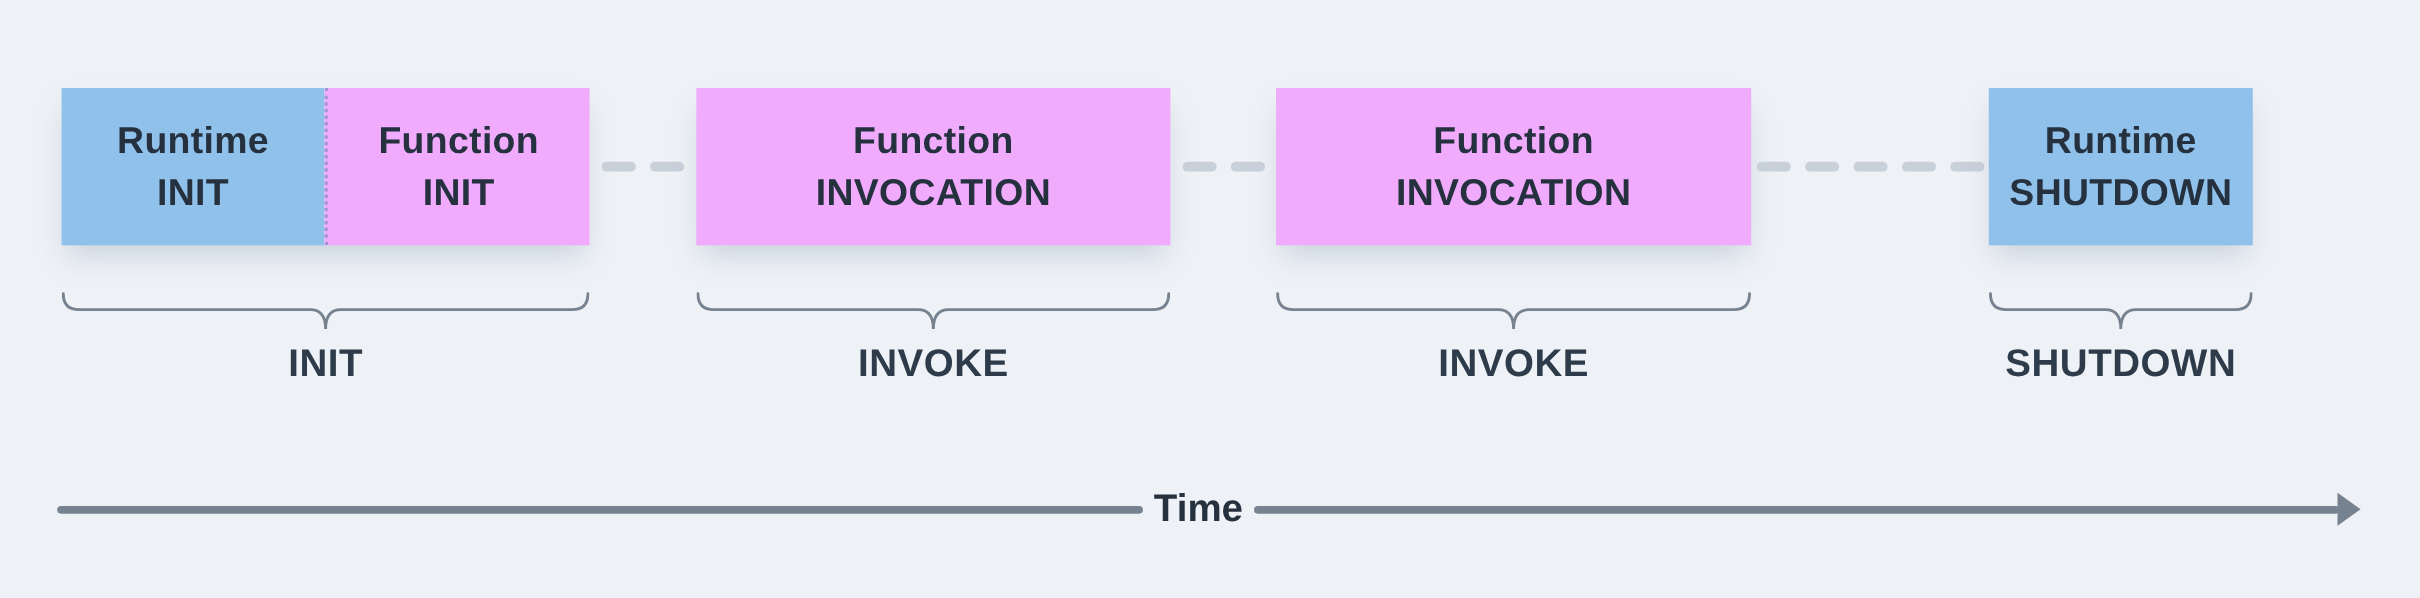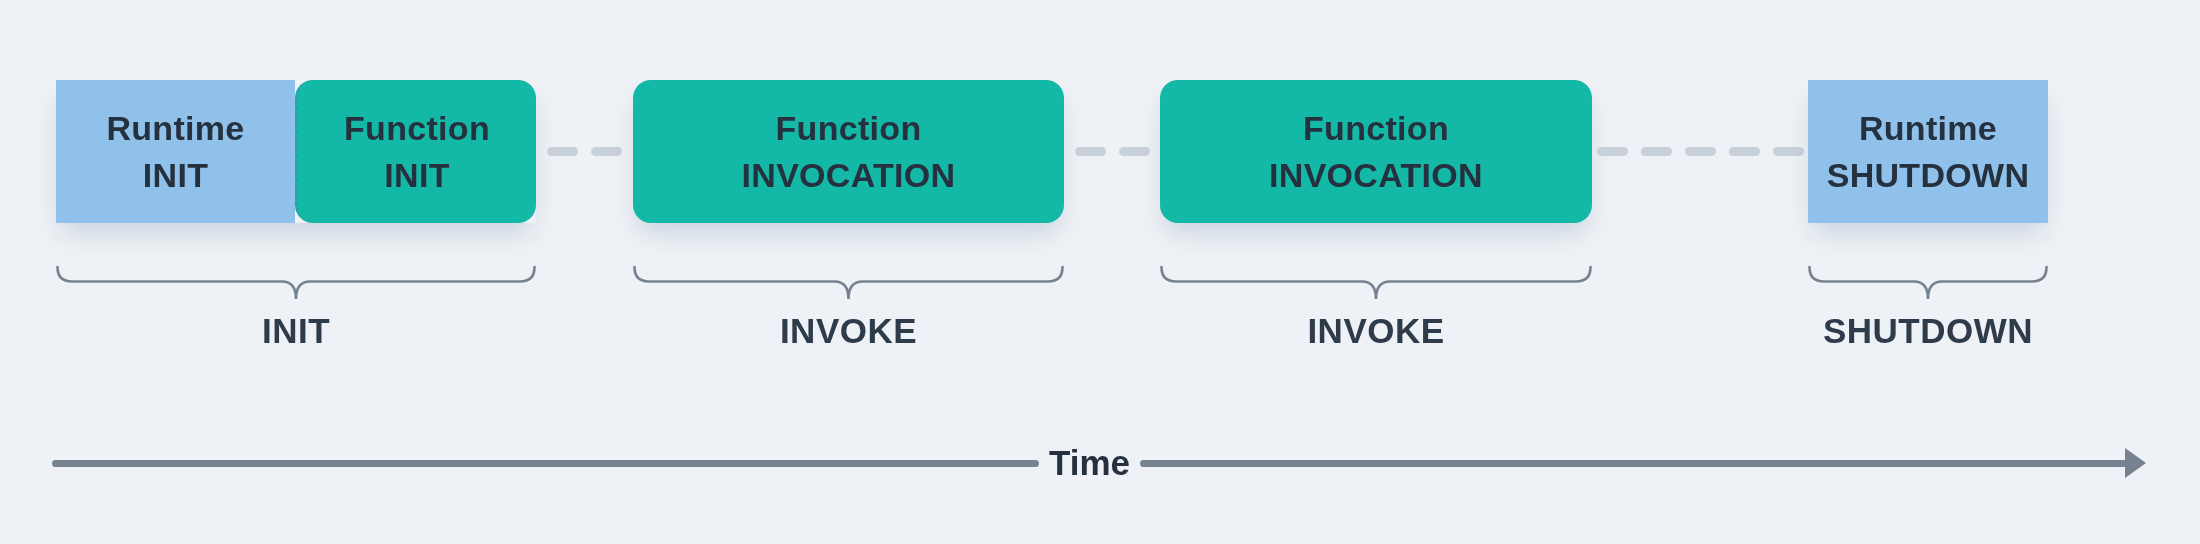--- a/index.html
+++ b/index.html
@@ -22,21 +22,21 @@
   }
   .block{
     display:flex;flex-direction:column;
     align-items:center;justify-content:center;
     font-size:34px;line-height:47px;font-weight:600;
     color:#26313f;letter-spacing:.3px;
     height:143px;box-sizing:border-box;
   }
   .block.shadowed{box-shadow:0 14px 24px -6px rgba(150,170,195,.45);}
   .runtime{background:#90c1ea;}
-  .function{background:#14b8a6;border-radius:18px;}
+  .function{background:#f0abfc;}
   .divider-left{border-left:3px dotted rgba(80,120,165,.45);}
   
   .dashes{
     top:80px;height:143px;
     display:flex;align-items:center;justify-content:center;gap:13px;
   }
   .dashes i{
     display:block;width:31px;height:9px;border-radius:5px;
     background:#c8d0da;
   }

